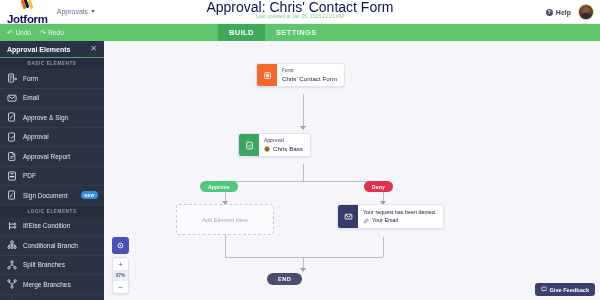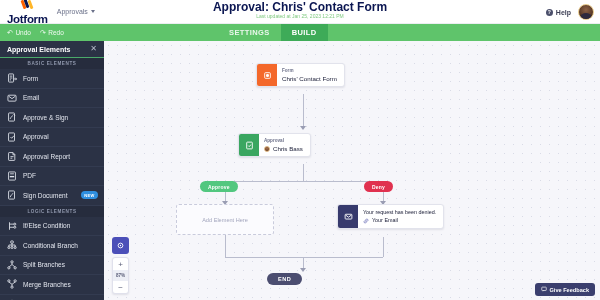--- a/index.html
+++ b/index.html
@@ -29,21 +29,21 @@
     align-items: center; gap: 3px; cursor: pointer;
   }
   .caret-dn {
     width:0; height:0; border-left:2.5px solid transparent;
     border-right:2.5px solid transparent; border-top:3px solid #6a7089;
   }
   .topbar-center {
     position: absolute; left: 0; right: 0; top: 2px;
     text-align: center; pointer-events: none;
   }
-  .doc-title { font-size: 12px; font-weight: bold; color: #0a1551; line-height: 10px; }
+  .doc-title { font-size: 14px; font-weight: normal; color: #0a1551; line-height: 10px; }
   .doc-sub { font-size: 5px; color: #7ec97e; line-height: 8px; }
   .topbar-right {
     position: absolute; right: 6px; top: 0; height: 24px;
     display: flex; align-items: center; gap: 7px;
   }
   .help-btn { display:flex; align-items:center; gap:3px; cursor:pointer; }
   .help-dot {
     width: 7px; height: 7px; border-radius: 50%; background: #4b4f6b;
     color: #fff; font-size: 5px; line-height: 7px; text-align: center; font-weight: bold;
   }
@@ -240,22 +240,22 @@
       <div class="ur-btn">
         <span class="ur-ico">↶</span>
         <span class="ur-lbl">Undo</span>
       </div>
       <div class="ur-btn">
         <span class="ur-ico">↷</span>
         <span class="ur-lbl">Redo</span>
       </div>
     </div>
     <div class="tabs">
+      <div class="tab active">BUILD</div>
       <div class="tab">SETTINGS</div>
-      <div class="tab active">BUILD</div>
     </div>
   </div>
 
   <div class="sidebar">
     <div class="sb-header">
       <span class="sb-title">Approval Elements</span>
       <span class="sb-close">✕</span>
     </div>
 
     <div class="sb-section">BASIC ELEMENTS</div>

